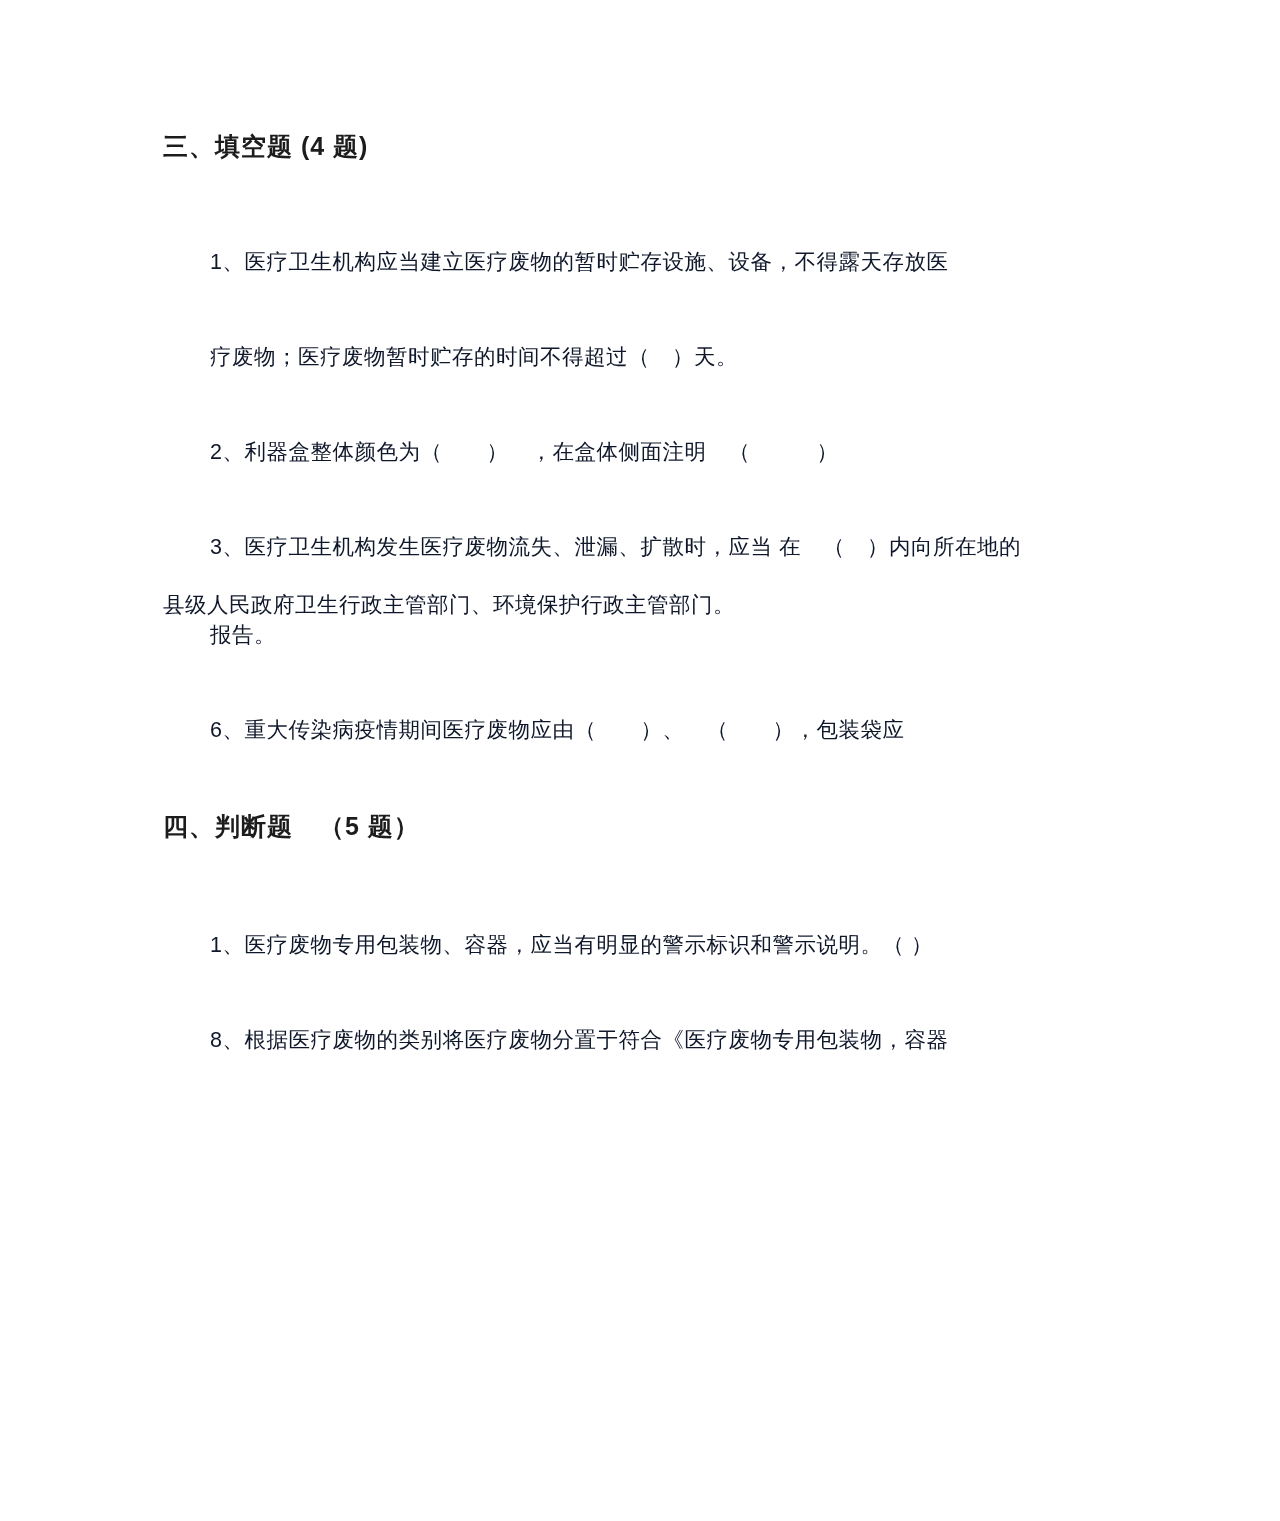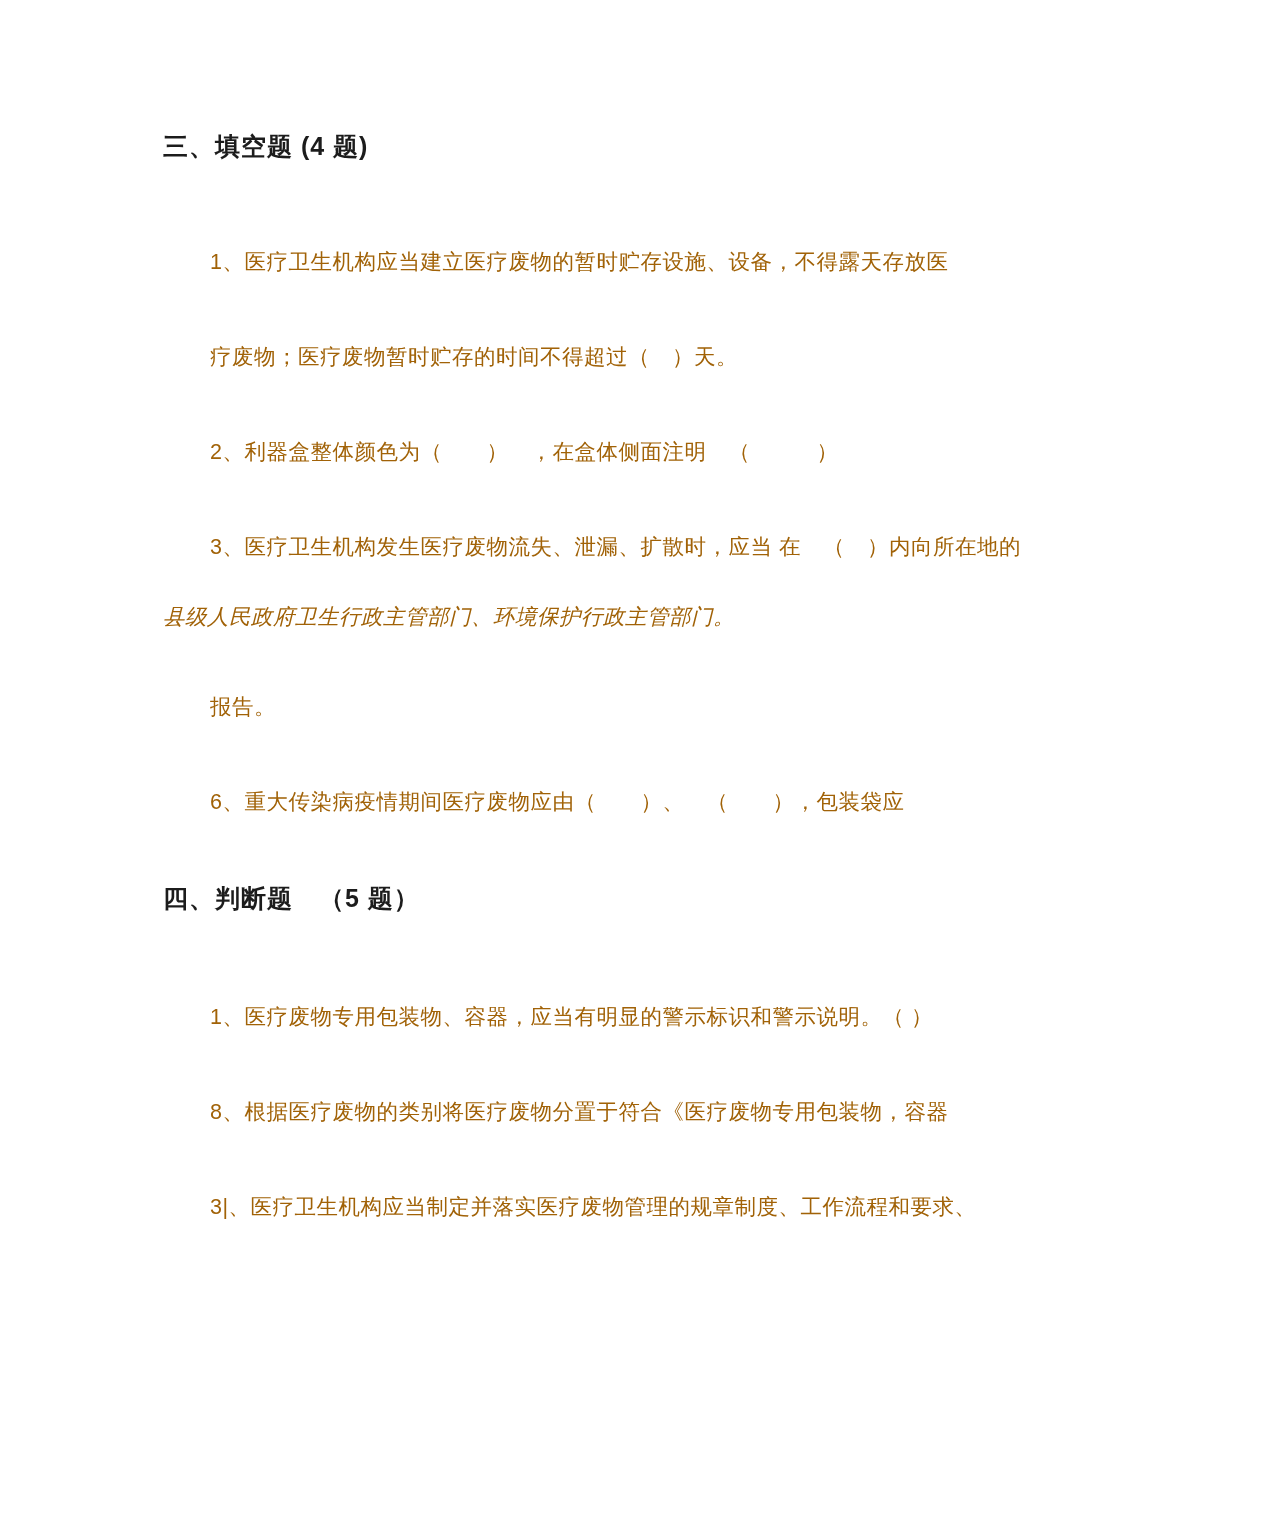--- a/index.html
+++ b/index.html
@@ -27,31 +27,31 @@
     line-height: 32px;
     font-weight: bold;
     color: #1c1c1c;
     letter-spacing: 1px;
   }
   .line {
     margin: 0;
     font-size: 21.5px;
     line-height: 30px;
     font-weight: 400;
-    color: #a16207;
+    color: #0f172a;
     letter-spacing: 0.5px;
     white-space: nowrap;
   }
   .indent { padding-left: 47px; }
 
   
   .gap-first-para   { margin-top: 85px; }  
   .gap-std          { margin-top: 65px; }  
-  .gap-wrap         { margin-top: 40px; font-style: italic; }  
-  .gap-after-wrap   { margin-top: 60px; }
+  .gap-wrap         { margin-top: 28px; }  
+  .gap-after-wrap   { }
   .gap-heading      { margin-top: 65px; }  
   .gap-first-para-2 { margin-top: 88px; }
 </style>
 </head>
 <body>
 
 <main class="doc">
 
   <h2 class="heading">三、填空题 (4 题)</h2>
 
@@ -70,15 +70,14 @@
   <p class="line indent gap-std">6、重大传染病疫情期间医疗废物应由（　　）、　（　　），包装袋应</p>
 
 
   <h2 class="heading gap-heading">四、判断题　（5 题）</h2>
 
   <p class="line indent gap-first-para-2">1、医疗废物专用包装物、容器，应当有明显的警示标识和警示说明。（ ）</p>
 
   <p class="line indent gap-std">8、根据医疗废物的类别将医疗废物分置于符合《医疗废物专用包装物，容器</p>
 
 
-  <p class="line indent gap-std">3|、医疗卫生机构应当制定并落实医疗废物管理的规章制度、工作流程和要求、</p>
 
 </main>
 
 </body></html>

